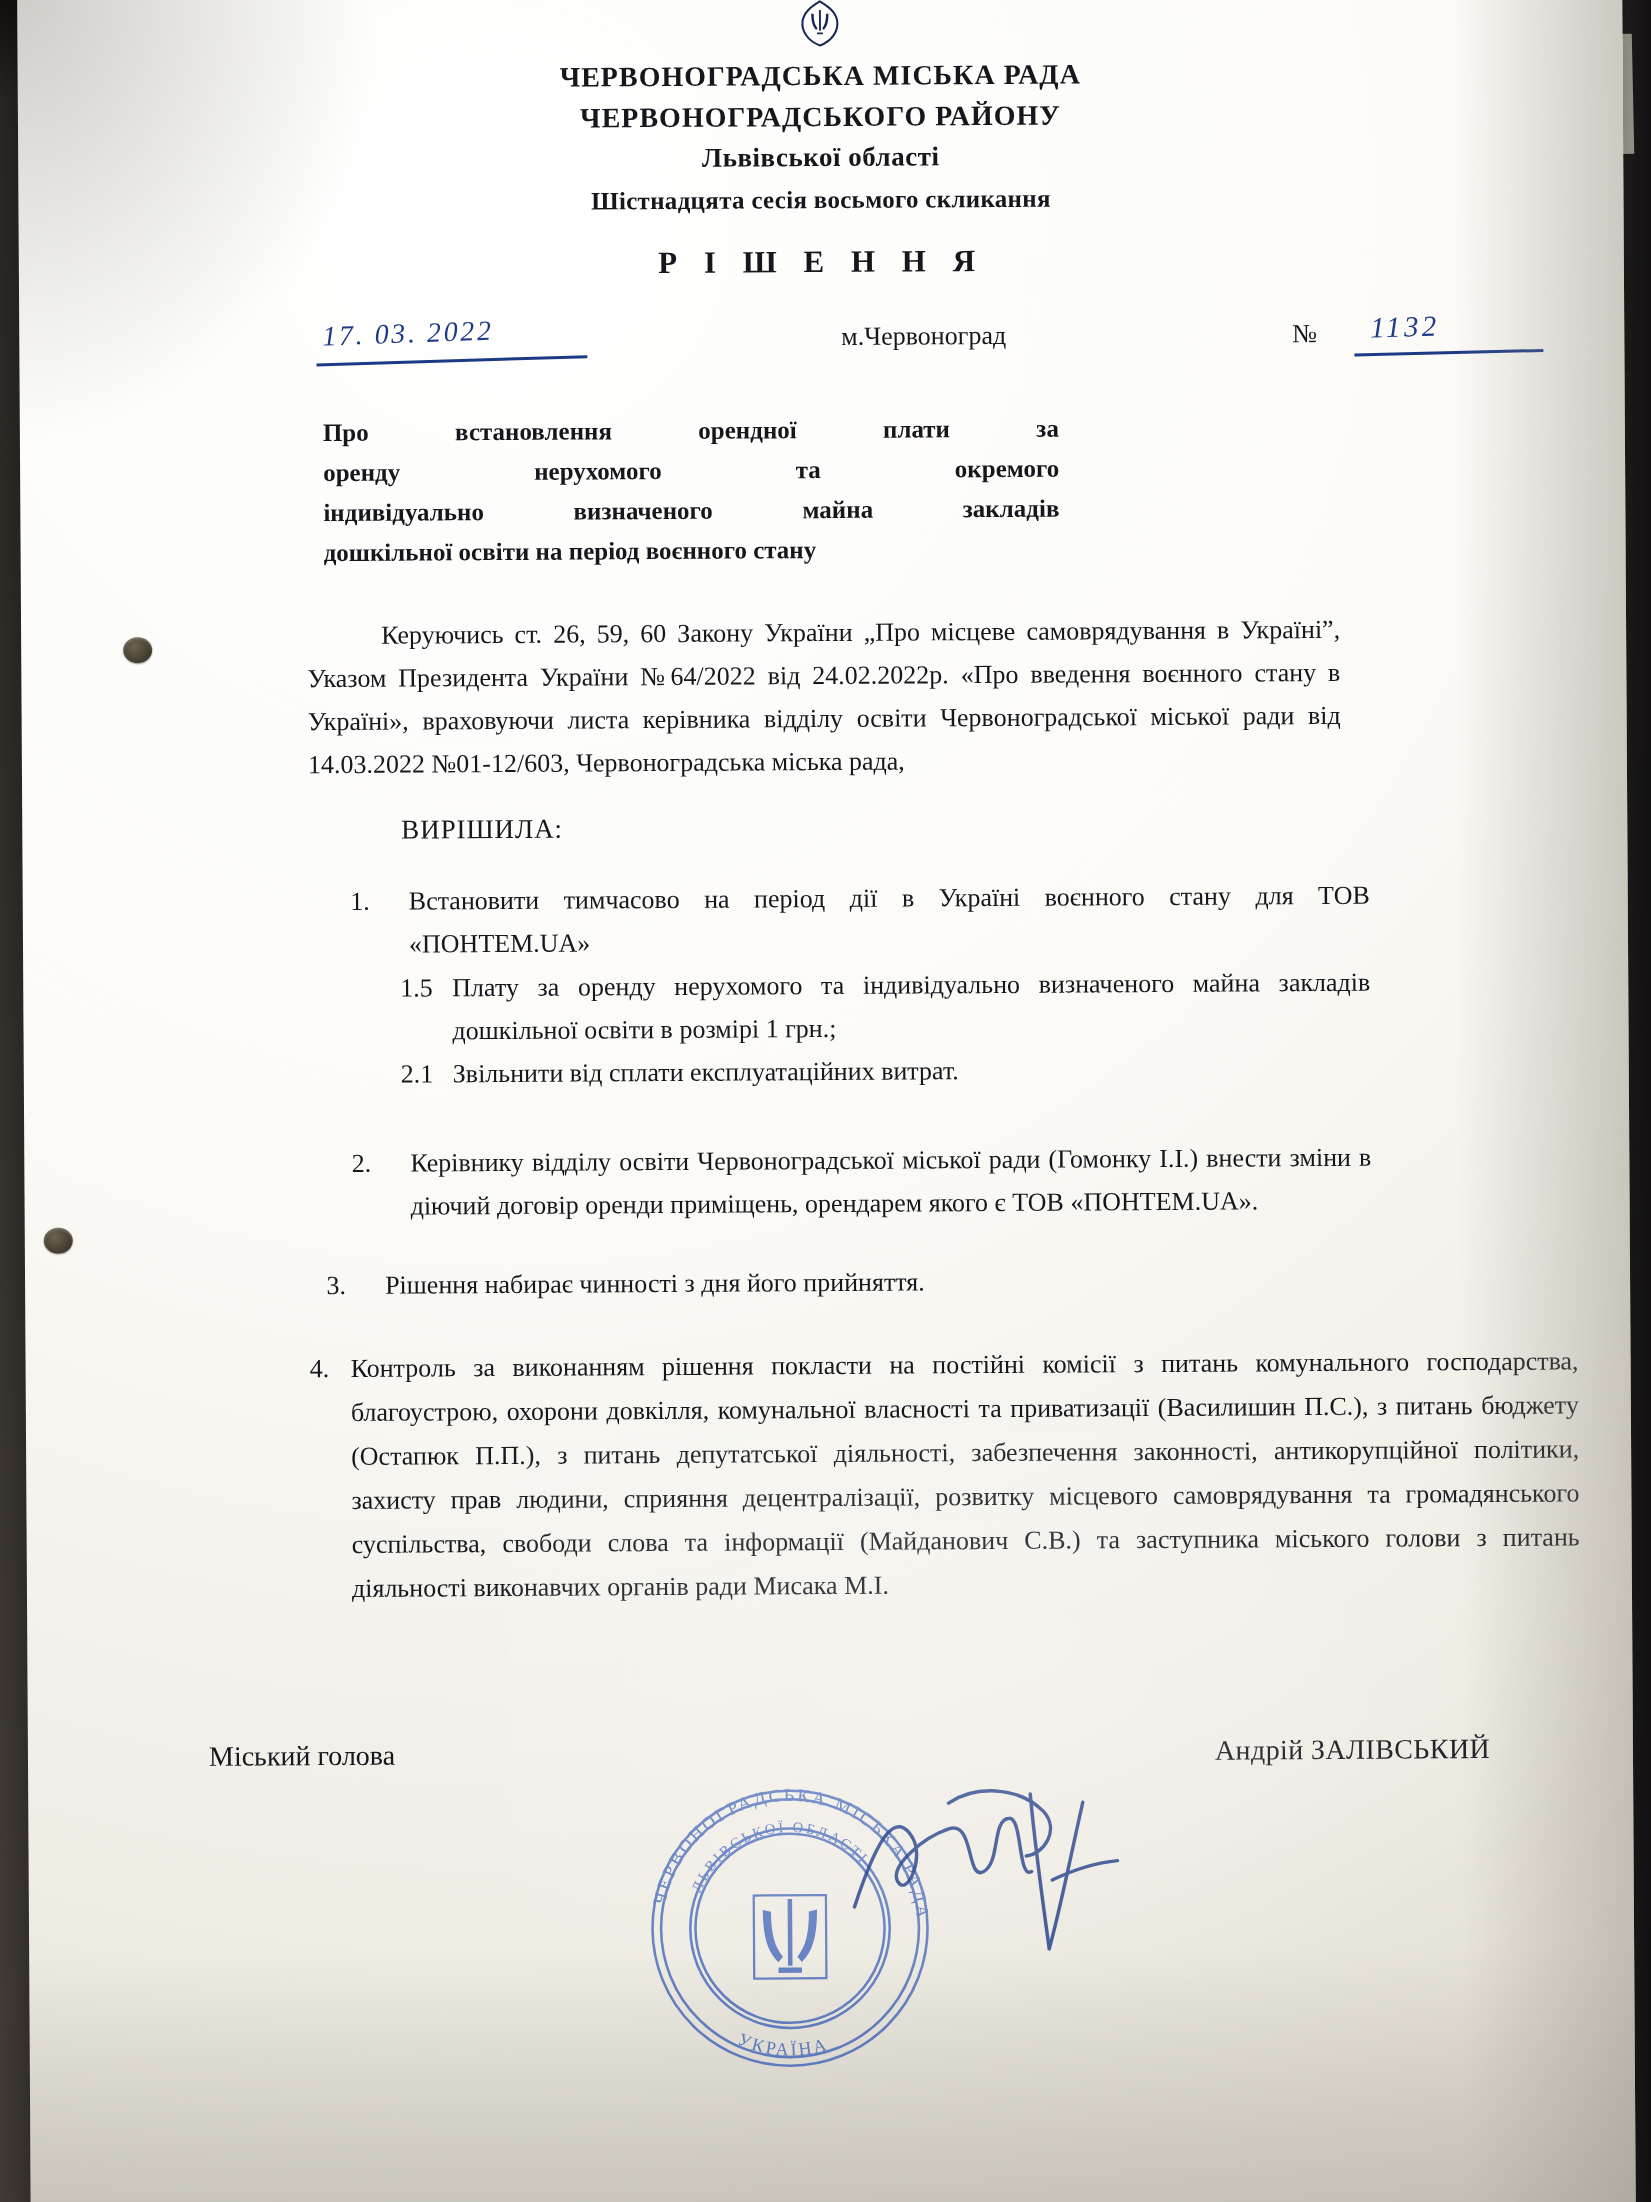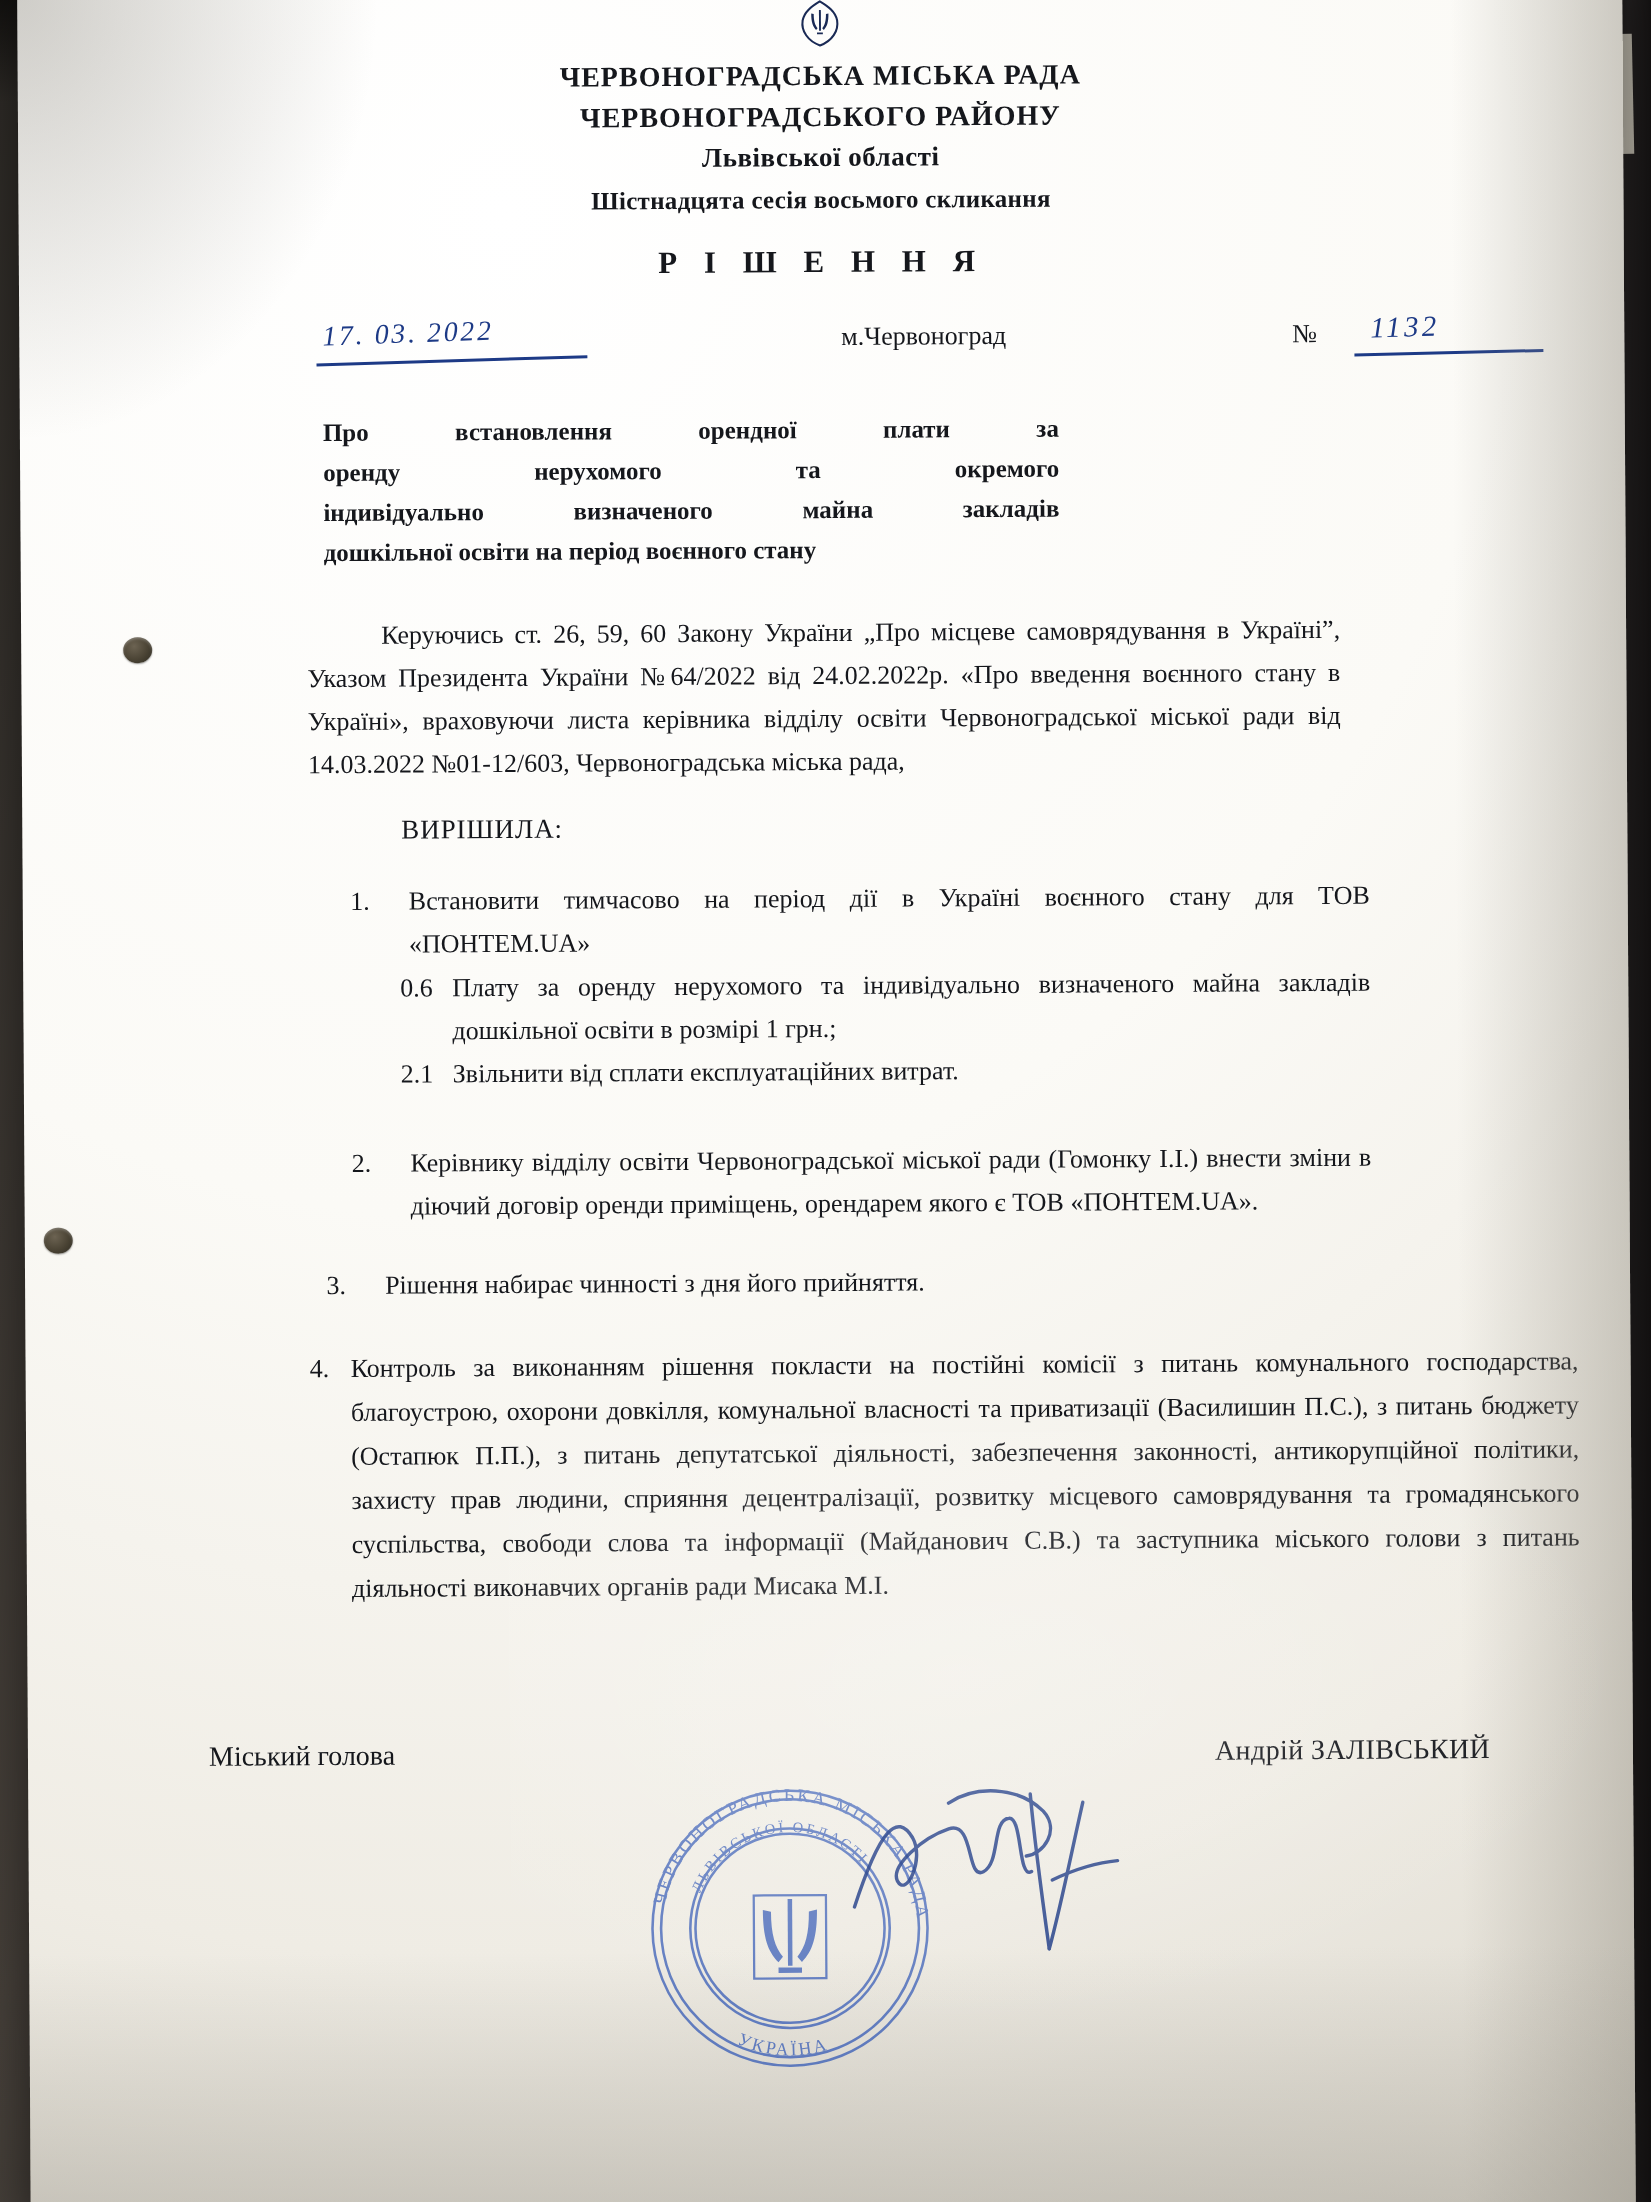--- a/index.html
+++ b/index.html
@@ -358,21 +358,21 @@
       </div>
 
       <div class="resolved">ВИРІШИЛА:</div>
 
       <div class="items">
 
         <div class="item">
           <span class="num">1.</span>
           <span class="txt">Встановити тимчасово на період дії в Україні воєнного стану для ТОВ «ПОНТЕМ.UA»</span>
           <div class="sub" style="margin-top:1.7px;">
-            <span class="snum">0.6</span>
+            <span class="snum">1.5</span>
             <span class="stxt">Плату за оренду нерухомого та індивідуально визначеного майна закладів дошкільної освіти в розмірі 1 грн.;</span>
           </div>
           <div class="sub">
             <span class="snum">2.1</span>
             <span class="stxt">Звільнити від сплати експлуатаційних витрат.</span>
           </div>
         </div>
 
         <div class="item" style="margin-top:46px;">
           <span class="num">2.</span>

